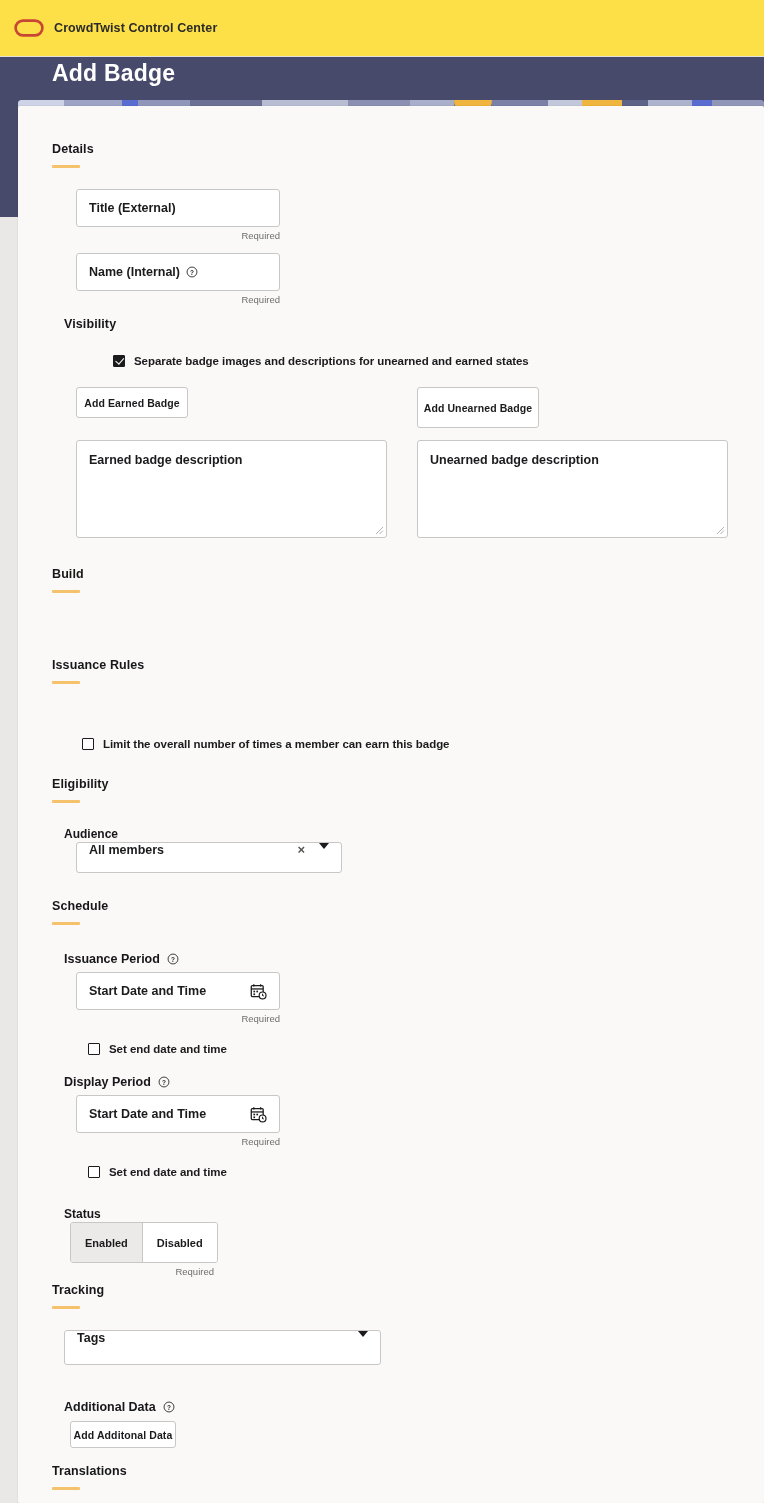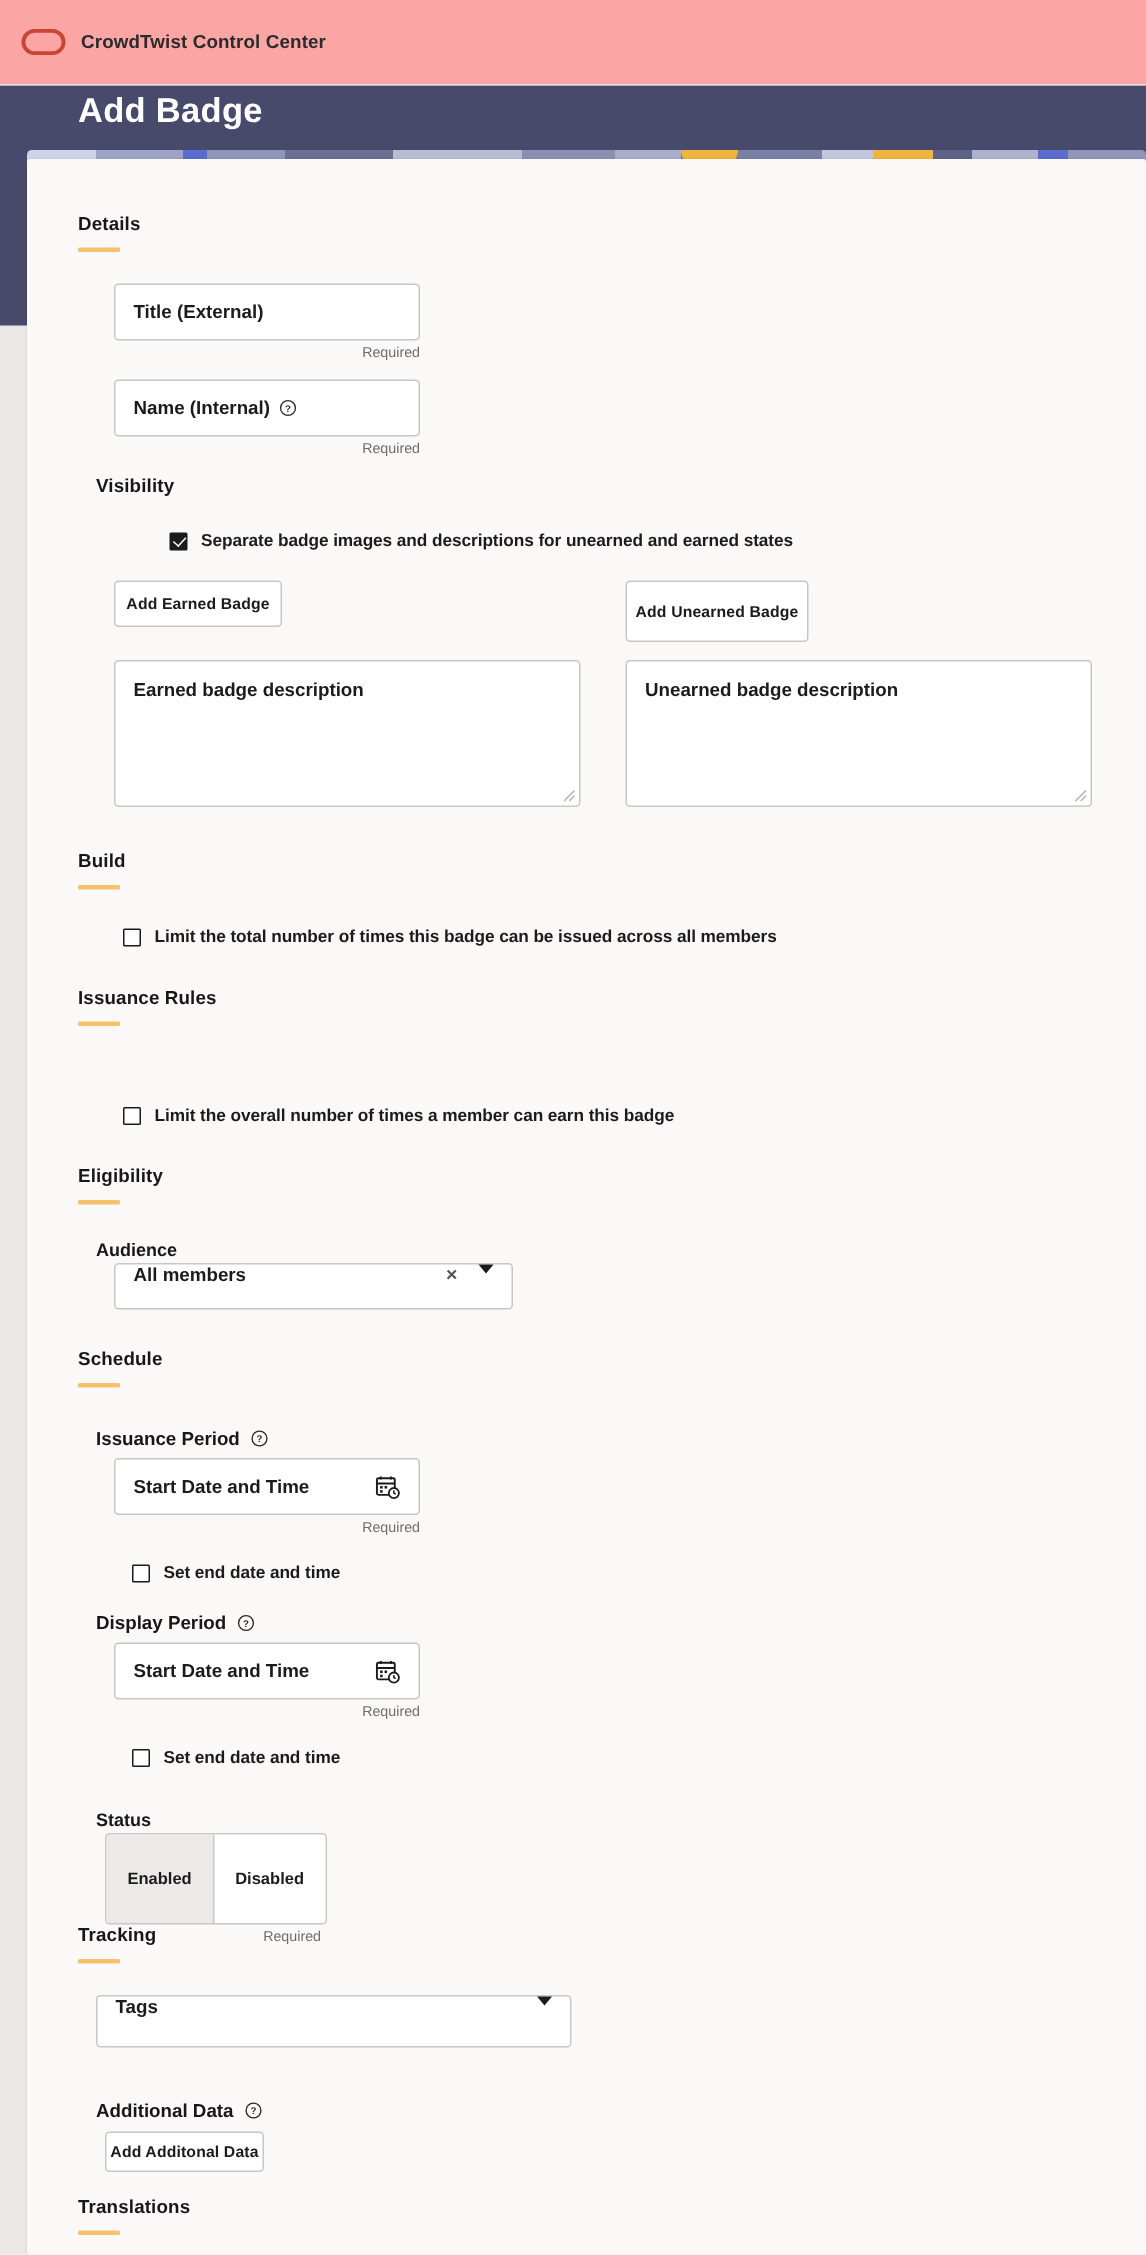--- a/index.html
+++ b/index.html
@@ -8,21 +8,21 @@
     width:764px;height:1503px;
     background:#e9e8e6;
     font-family:"Liberation Sans", sans-serif;
     -webkit-font-smoothing:antialiased;
     overflow:hidden;
     position:relative;
   }
   
   .appbar{
     height:57px;width:764px;
-    background:#fca5a5;
+    background:#fde047;
     display:flex;align-items:center;
     padding-left:14px;box-sizing:border-box;
     border-bottom:1px solid #e3e0dd;
     position:relative;z-index:5;
   }
   .o-logo{width:30px;height:18px;flex:0 0 auto;margin-right:10px;}
   .appbar-title{
     font-size:12.5px;color:#2b2b2b;font-weight:600;letter-spacing:.1px;
   }
   
@@ -109,21 +109,21 @@
     font-size:12.5px;font-weight:600;color:#1b1b1d;
     display:flex;align-items:flex-start;padding:0 12px;cursor:pointer;
   }
   .sel .val{flex:1 1 auto;}
   .caret{width:0;height:0;border-left:5px solid transparent;border-right:5px solid transparent;border-top:6px solid #1b1b1d;}
   .xclear{font-size:13px;color:#55534f;margin-right:14px;line-height:1;}
   
   .toggle{display:flex;border:1px solid #c9c7c5;border-radius:3px;overflow:hidden;width:fit-content;}
   .toggle .seg{
     font-size:11px;font-weight:700;color:#1b1b1d;
-    padding:16px 14px;height:27px;display:flex;align-items:center;justify-content:center;
+    padding:6px 14px;height:27px;display:flex;align-items:center;justify-content:center;
     background:#ffffff;cursor:pointer;
   }
   .toggle .seg.active{background:#eceae8;}
   .toggle .seg+.seg{border-left:1px solid #c9c7c5;}
   .helpicon{width:12px;height:12px;flex:0 0 auto;}
   .abs{position:absolute;}
 </style>
 </head>
 <body>
 
@@ -203,24 +203,20 @@
     <svg class="grip" viewBox="0 0 11 11">
       <path d="M10 3 L3 10 M10 6.5 L6.5 10" stroke="#b4b2af" stroke-width="1"></path>
     </svg>
   </div>
 
   <div class="abs" style="left:34px;top:461px;">
     <div class="sec-title">Build</div>
     <div class="sec-rule"></div>
   </div>
 
-  <div class="abs chk-row" style="left:64px;top:513px;">
-    <span class="chk"></span>
-    <span class="chk-label">Limit the total number of times this badge can be issued across all members</span>
-  </div>
 
   <div class="abs" style="left:34px;top:552px;">
     <div class="sec-title">Issuance Rules</div>
     <div class="sec-rule"></div>
   </div>
 
   <div class="abs chk-row" style="left:64px;top:632px;">
     <span class="chk"></span>
     <span class="chk-label">Limit the overall number of times a member can earn this badge</span>
   </div>

